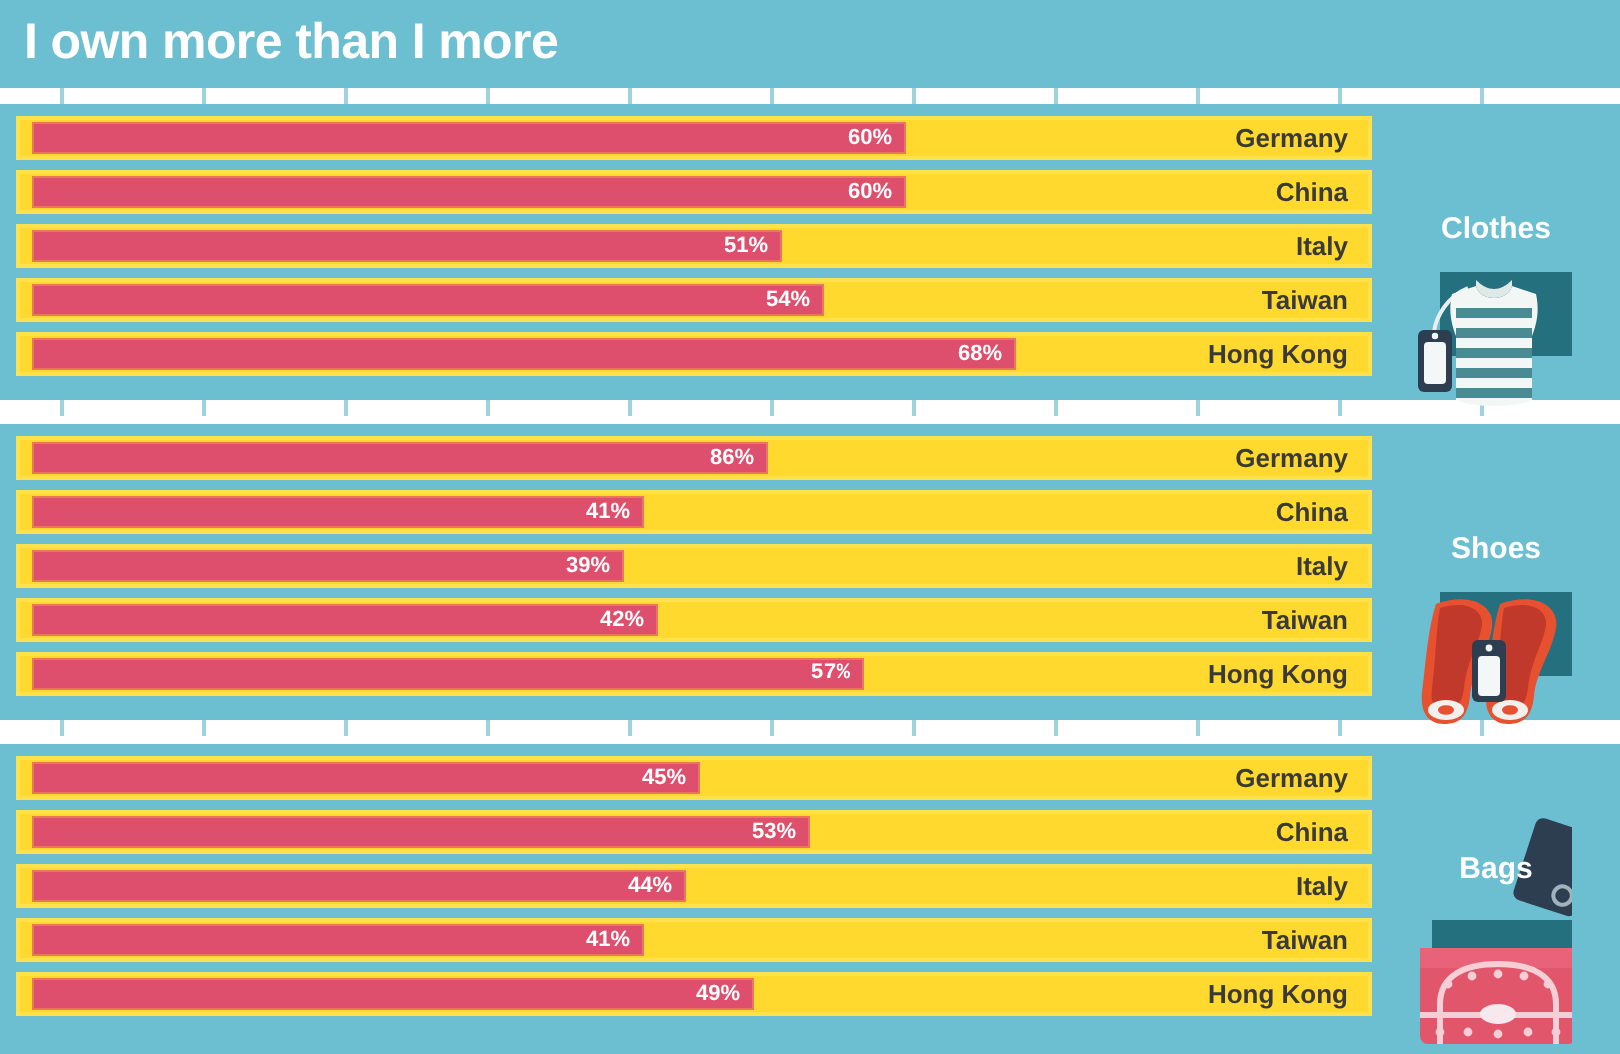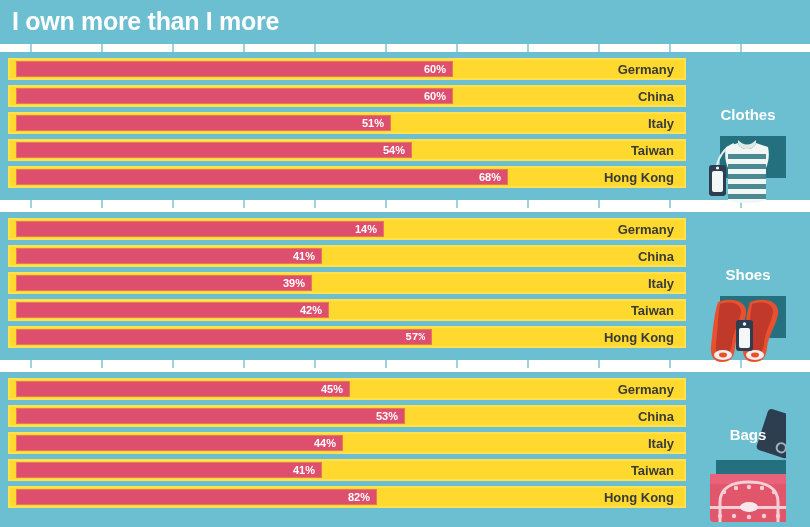--- a/index.html
+++ b/index.html
@@ -228,21 +228,21 @@
     </div>
   </div>
 
   <div class="group g1">
     <div class="chart-col">
         <div class="row">
           <div class="track">
             <span class="country">Germany</span>
           </div>
           <div class="fill" style="width: 368px;">
-            <span class="pct">14%</span>
+            <span class="pct">86%</span>
           </div>
         </div>
         <div class="row">
           <div class="track">
             <span class="country">China</span>
           </div>
           <div class="fill" style="width: 306px;">
             <span class="pct">41%</span>
           </div>
         </div>
@@ -335,21 +335,21 @@
           </div>
           <div class="fill" style="width: 306px;">
             <span class="pct">41%</span>
           </div>
         </div>
         <div class="row">
           <div class="track">
             <span class="country">Hong Kong</span>
           </div>
           <div class="fill" style="width: 361px;">
-            <span class="pct">82%</span>
+            <span class="pct">49%</span>
           </div>
         </div>
       </div>
     <div class="icon-col">
       <div class="long-shadow" style="left:30px; top:62px; width:0; height:0; border-top:46px solid transparent; border-right:120px solid #24707e;"></div>
       <div class="icon-label">Bags</div>
       <div class="art" style="left:12px; top:8px;">
         <svg width="104" height="122" viewBox="0 0 104 122">
 
           <path d="M88 38 C94 54, 92 70, 82 80" stroke="#cfe6e2" stroke-width="2.4" fill="none"></path>

